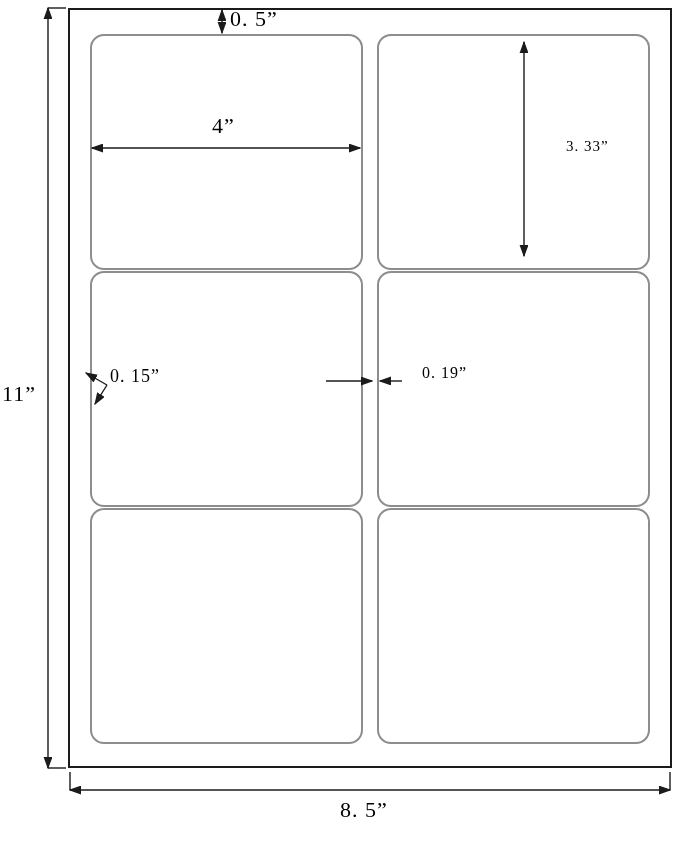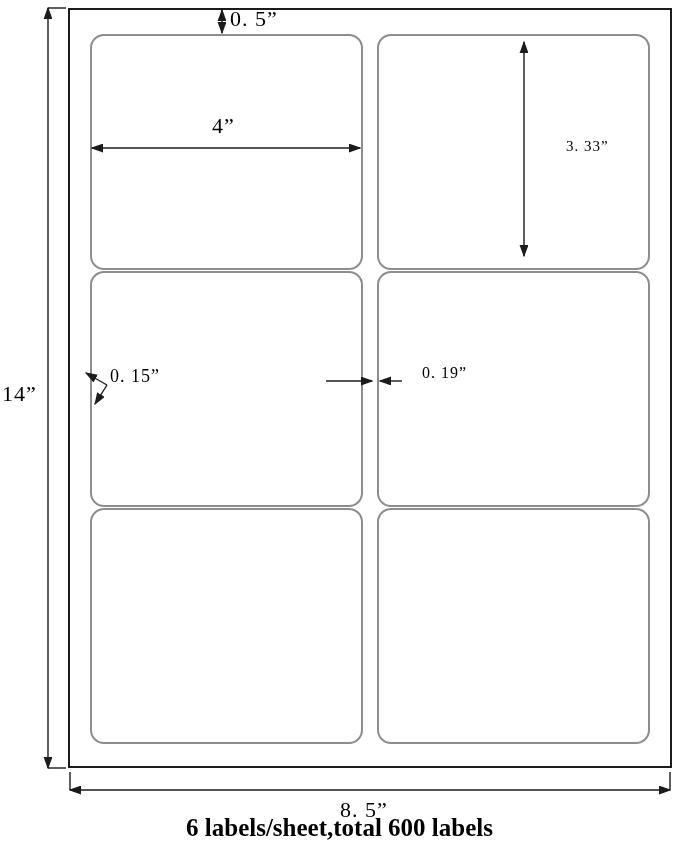--- a/index.html
+++ b/index.html
@@ -131,20 +131,19 @@
       <line x1="107" y1="385" x2="95" y2="404" marker-end="url(#arrowEnd)"></line>
 
       <line x1="326" y1="381" x2="372" y2="381" marker-end="url(#arrowEnd)"></line>
       <line x1="402" y1="381" x2="380" y2="381" marker-end="url(#arrowEnd)"></line>
     </g>
   </svg>
 
   <div class="dim dim-top">0. 5”</div>
   <div class="dim dim-width4">4”</div>
   <div class="dim dim-333">3. 33”</div>
-  <div class="dim dim-11">14”</div>
+  <div class="dim dim-11">11”</div>
   <div class="dim dim-015">0. 15”</div>
   <div class="dim dim-019">0. 19”</div>
   <div class="dim dim-85">8. 5”</div>
 
-  <div class="caption">6 labels/sheet,total 600 labels</div>
 
 </div>
 
 </body></html>

